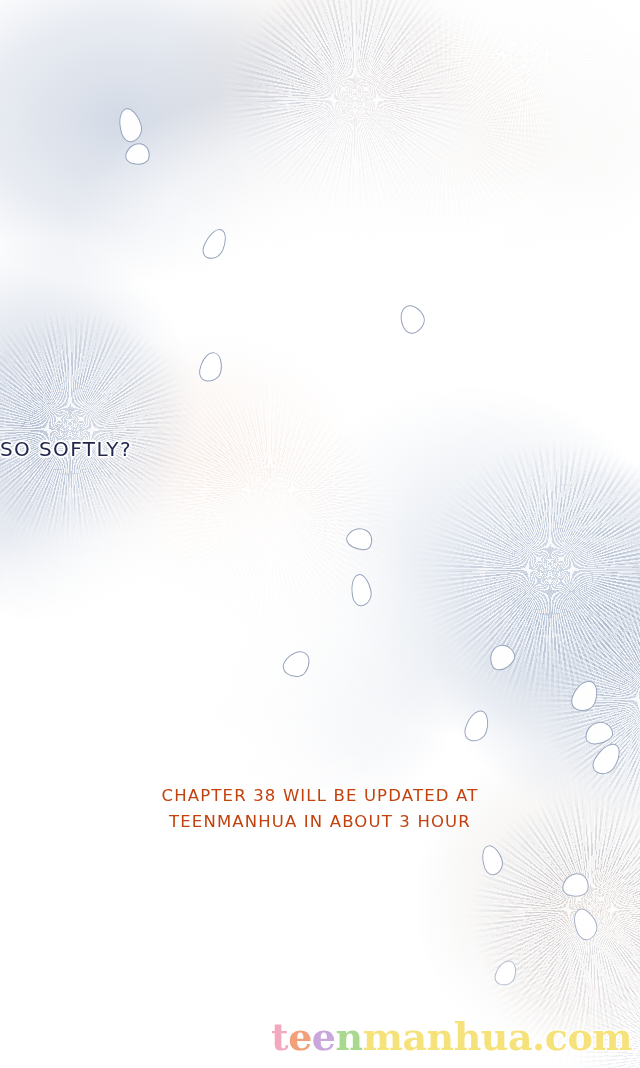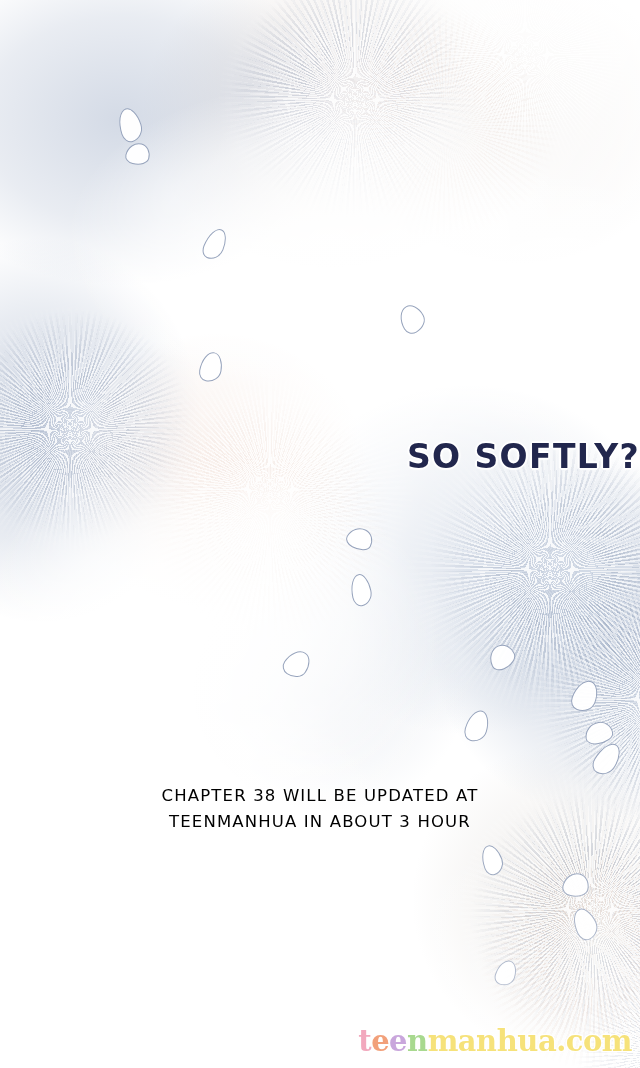--- a/index.html
+++ b/index.html
@@ -98,24 +98,24 @@
     border-radius: 54% 46% 62% 38% / 68% 58% 42% 32%;
     box-shadow: inset 0 0 4px rgba(255,255,255,0.9);
   }
 
   
   #headline {
     position: absolute;
     left: 0;
     right: 0;
     top: 437px;
-    text-align: right;
+    text-align: left;
     font-family: "DejaVu Sans", sans-serif;
-    font-weight: 700;
-    font-size: 33px;
+    font-weight: 400;
+    font-size: 20px;
     letter-spacing: 1.4px;
     color: #22274d;
     text-shadow:
        0 0  3px #fff,  0 0  5px #fff,
        1px 1px 0 #fff, -1px -1px 0 #fff,
        1px -1px 0 #fff, -1px 1px 0 #fff,
        2px 0 0 #fff, -2px 0 0 #fff,
        0 2px 0 #fff, 0 -2px 0 #fff;
     white-space: nowrap;
   }
@@ -124,33 +124,33 @@
     position: absolute;
     left: 0;
     right: 0;
     top: 783px;
     text-align: center;
     font-family: "DejaVu Sans", sans-serif;
     font-weight: 400;
     font-size: 16.5px;
     line-height: 26px;
     letter-spacing: 1.15px;
-    color: #000000;
+    color: #c2410c;
     text-shadow: 0 0 3px #fff, 0 0 6px #fff, 1px 1px 0 rgba(255,255,255,0.9);
   }
   #notice .nline { display: block; white-space: nowrap; }
 
   
   #watermark {
     position: absolute;
     right: 8px;
     bottom: 12px;
     font-family: "DejaVu Serif", serif;
     font-weight: 700;
-    font-size: 29px;
+    font-size: 38px;
     letter-spacing: -0.5px;
     line-height: 1;
     white-space: nowrap;
   }
   #watermark span {
     -webkit-text-stroke: 2.6px #ffffff;
     paint-order: stroke fill;
     text-shadow: 0 0 1px rgba(255,255,255,0.95);
   }
 </style>

